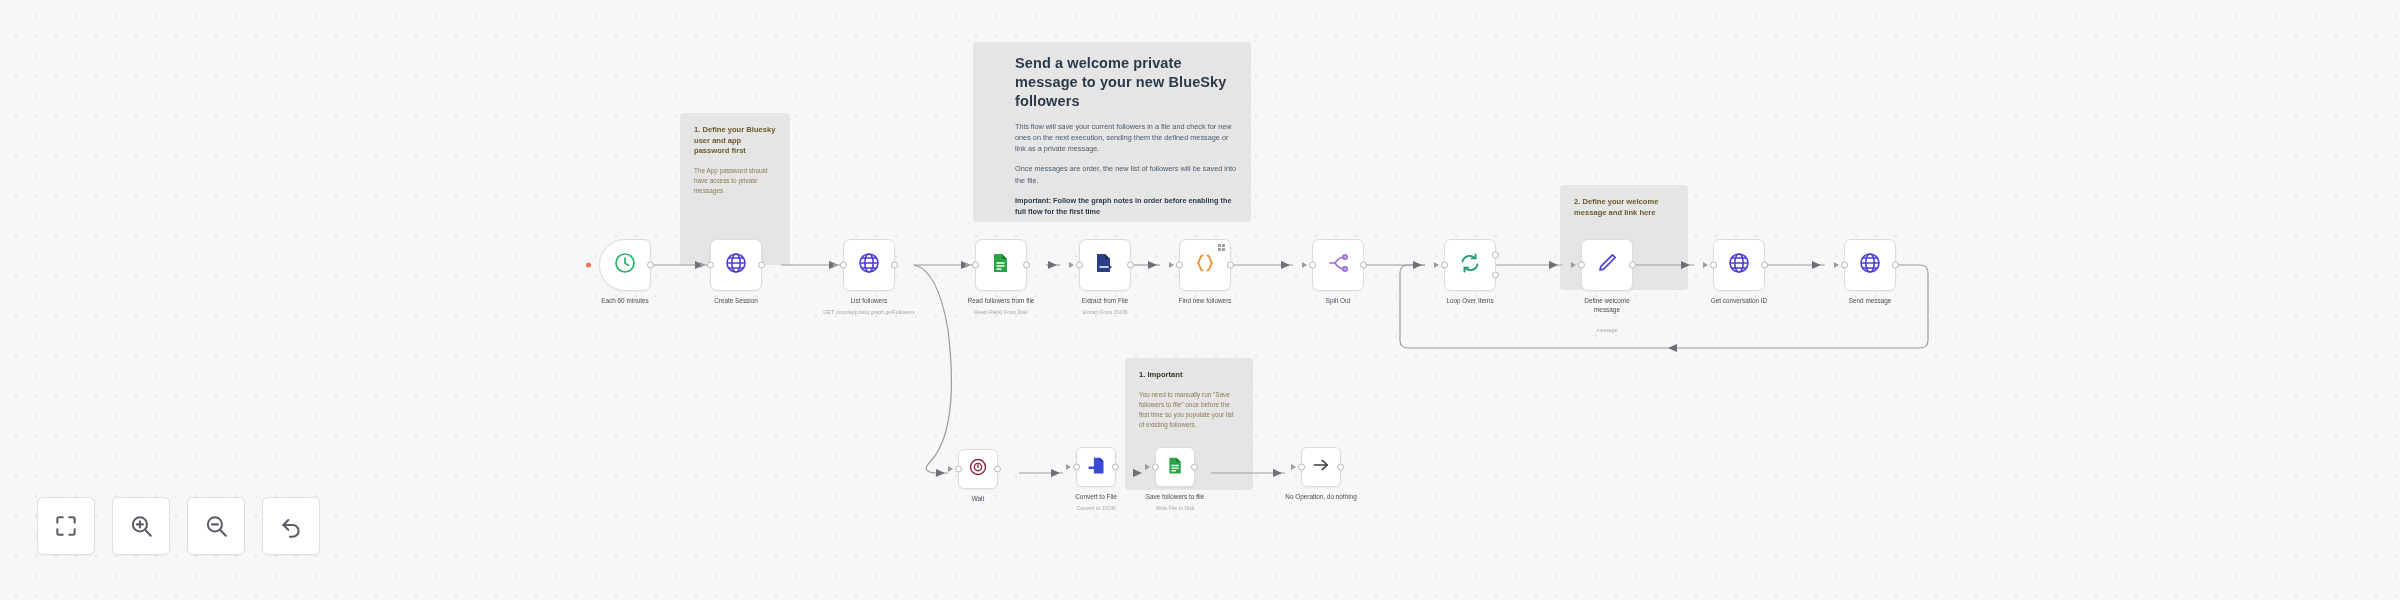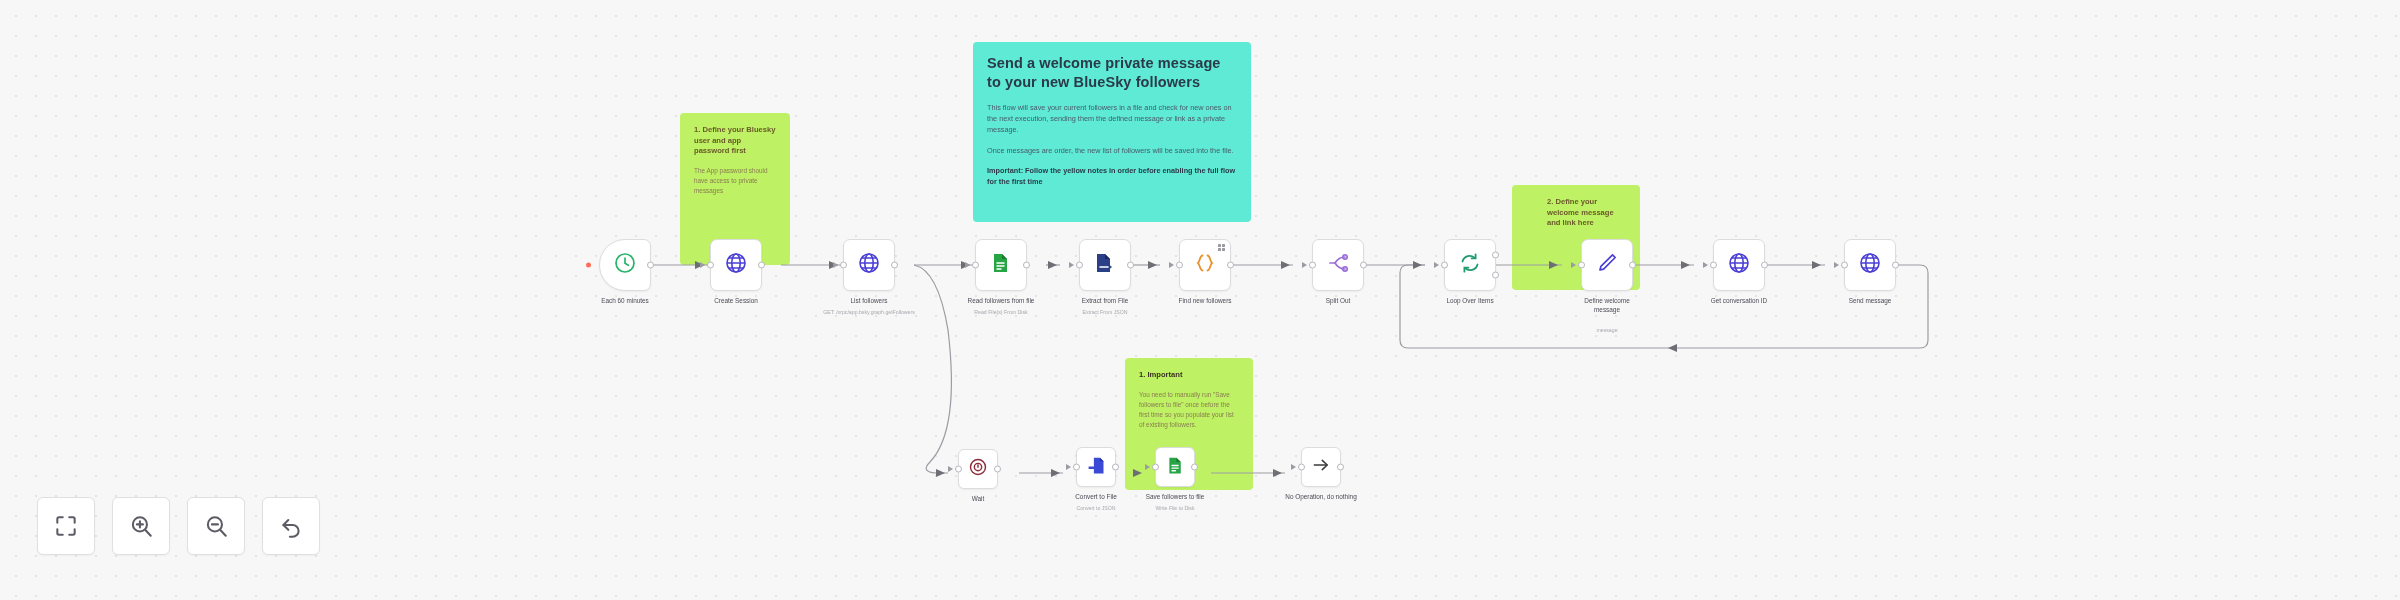--- a/index.html
+++ b/index.html
@@ -15,22 +15,22 @@
     background-color:#f7f7f7;
     background-image:
       radial-gradient(circle, #e3e3e3 1px, transparent 1.2px);
     background-size:20px 20px;
     background-position:6px 6px;
   }
   .layer{position:absolute;inset:0;}
 
   
   .sticky{position:absolute;border-radius:4px;box-sizing:border-box;}
-  .sticky.blue{background:#5eead4;}
-  .sticky.yellow{background:#bef264;}
+  .sticky.blue{background:#e5e5e5;padding-left:28px;}
+  .sticky.yellow{background:#e5e5e5;}
   .sticky-inner{padding:12px 14px;}
   .sticky h3{
     margin:0 0 10px 0;font-size:14.5px;line-height:1.3;
     color:#2b3a4a;font-weight:700;letter-spacing:.1px;
   }
   .sticky p{margin:0 0 9px 0;font-size:7.3px;line-height:1.55;color:#4a5a6a;}
   .sticky p.bold{font-weight:700;color:#2b3a4a;}
   .sticky.yellow h4{
     margin:0 0 9px 0;font-size:7.6px;line-height:1.4;color:#6b5a2a;font-weight:700;
   }
@@ -113,39 +113,39 @@
 
 <div class="layer">
 
   <div class="sticky yellow" style="left:680px;top:113px;width:110px;height:152px;">
     <div class="sticky-inner">
       <h4>1. Define your Bluesky user and app password first</h4>
       <p>The App password should have access to private messages</p>
     </div>
   </div>
 
-  <div class="sticky yellow" style="left:1512px;top:185px;width:128px;height:105px;padding-left:21px;">
+  <div class="sticky yellow" style="left:1560px;top:185px;width:128px;height:105px;">
     <div class="sticky-inner">
       <h4>2. Define your welcome message and link here</h4>
     </div>
   </div>
 
   <div class="sticky yellow" style="left:1125px;top:358px;width:128px;height:132px;">
     <div class="sticky-inner">
       <h4><span class="imp">1. Important</span></h4>
       <p>You need to manually run "Save followers to file" once before the first time so you populate your list of existing followers.</p>
     </div>
   </div>
 
   <div class="sticky blue" style="left:973px;top:42px;width:278px;height:180px;">
     <div class="sticky-inner">
       <h3>Send a welcome private message to your new BlueSky followers</h3>
       <p>This flow will save your current followers in a file and check for new ones on the next execution, sending them the defined message or link as a private message.</p>
       <p>Once messages are order, the new list of followers will be saved into the file.</p>
-      <p class="bold">Important: Follow the yellow notes in order before enabling the full flow for the first time</p>
+      <p class="bold">Important: Follow the graph notes in order before enabling the full flow for the first time</p>
     </div>
   </div>
 </div>
 
 <svg class="edges" viewBox="0 0 2400 600">
   <g stroke="#9b9ba3" stroke-width="1.2" fill="none">
 
     <path d="M651 265 H 710"></path>
 
     <path d="M781 265 H 843"></path>

